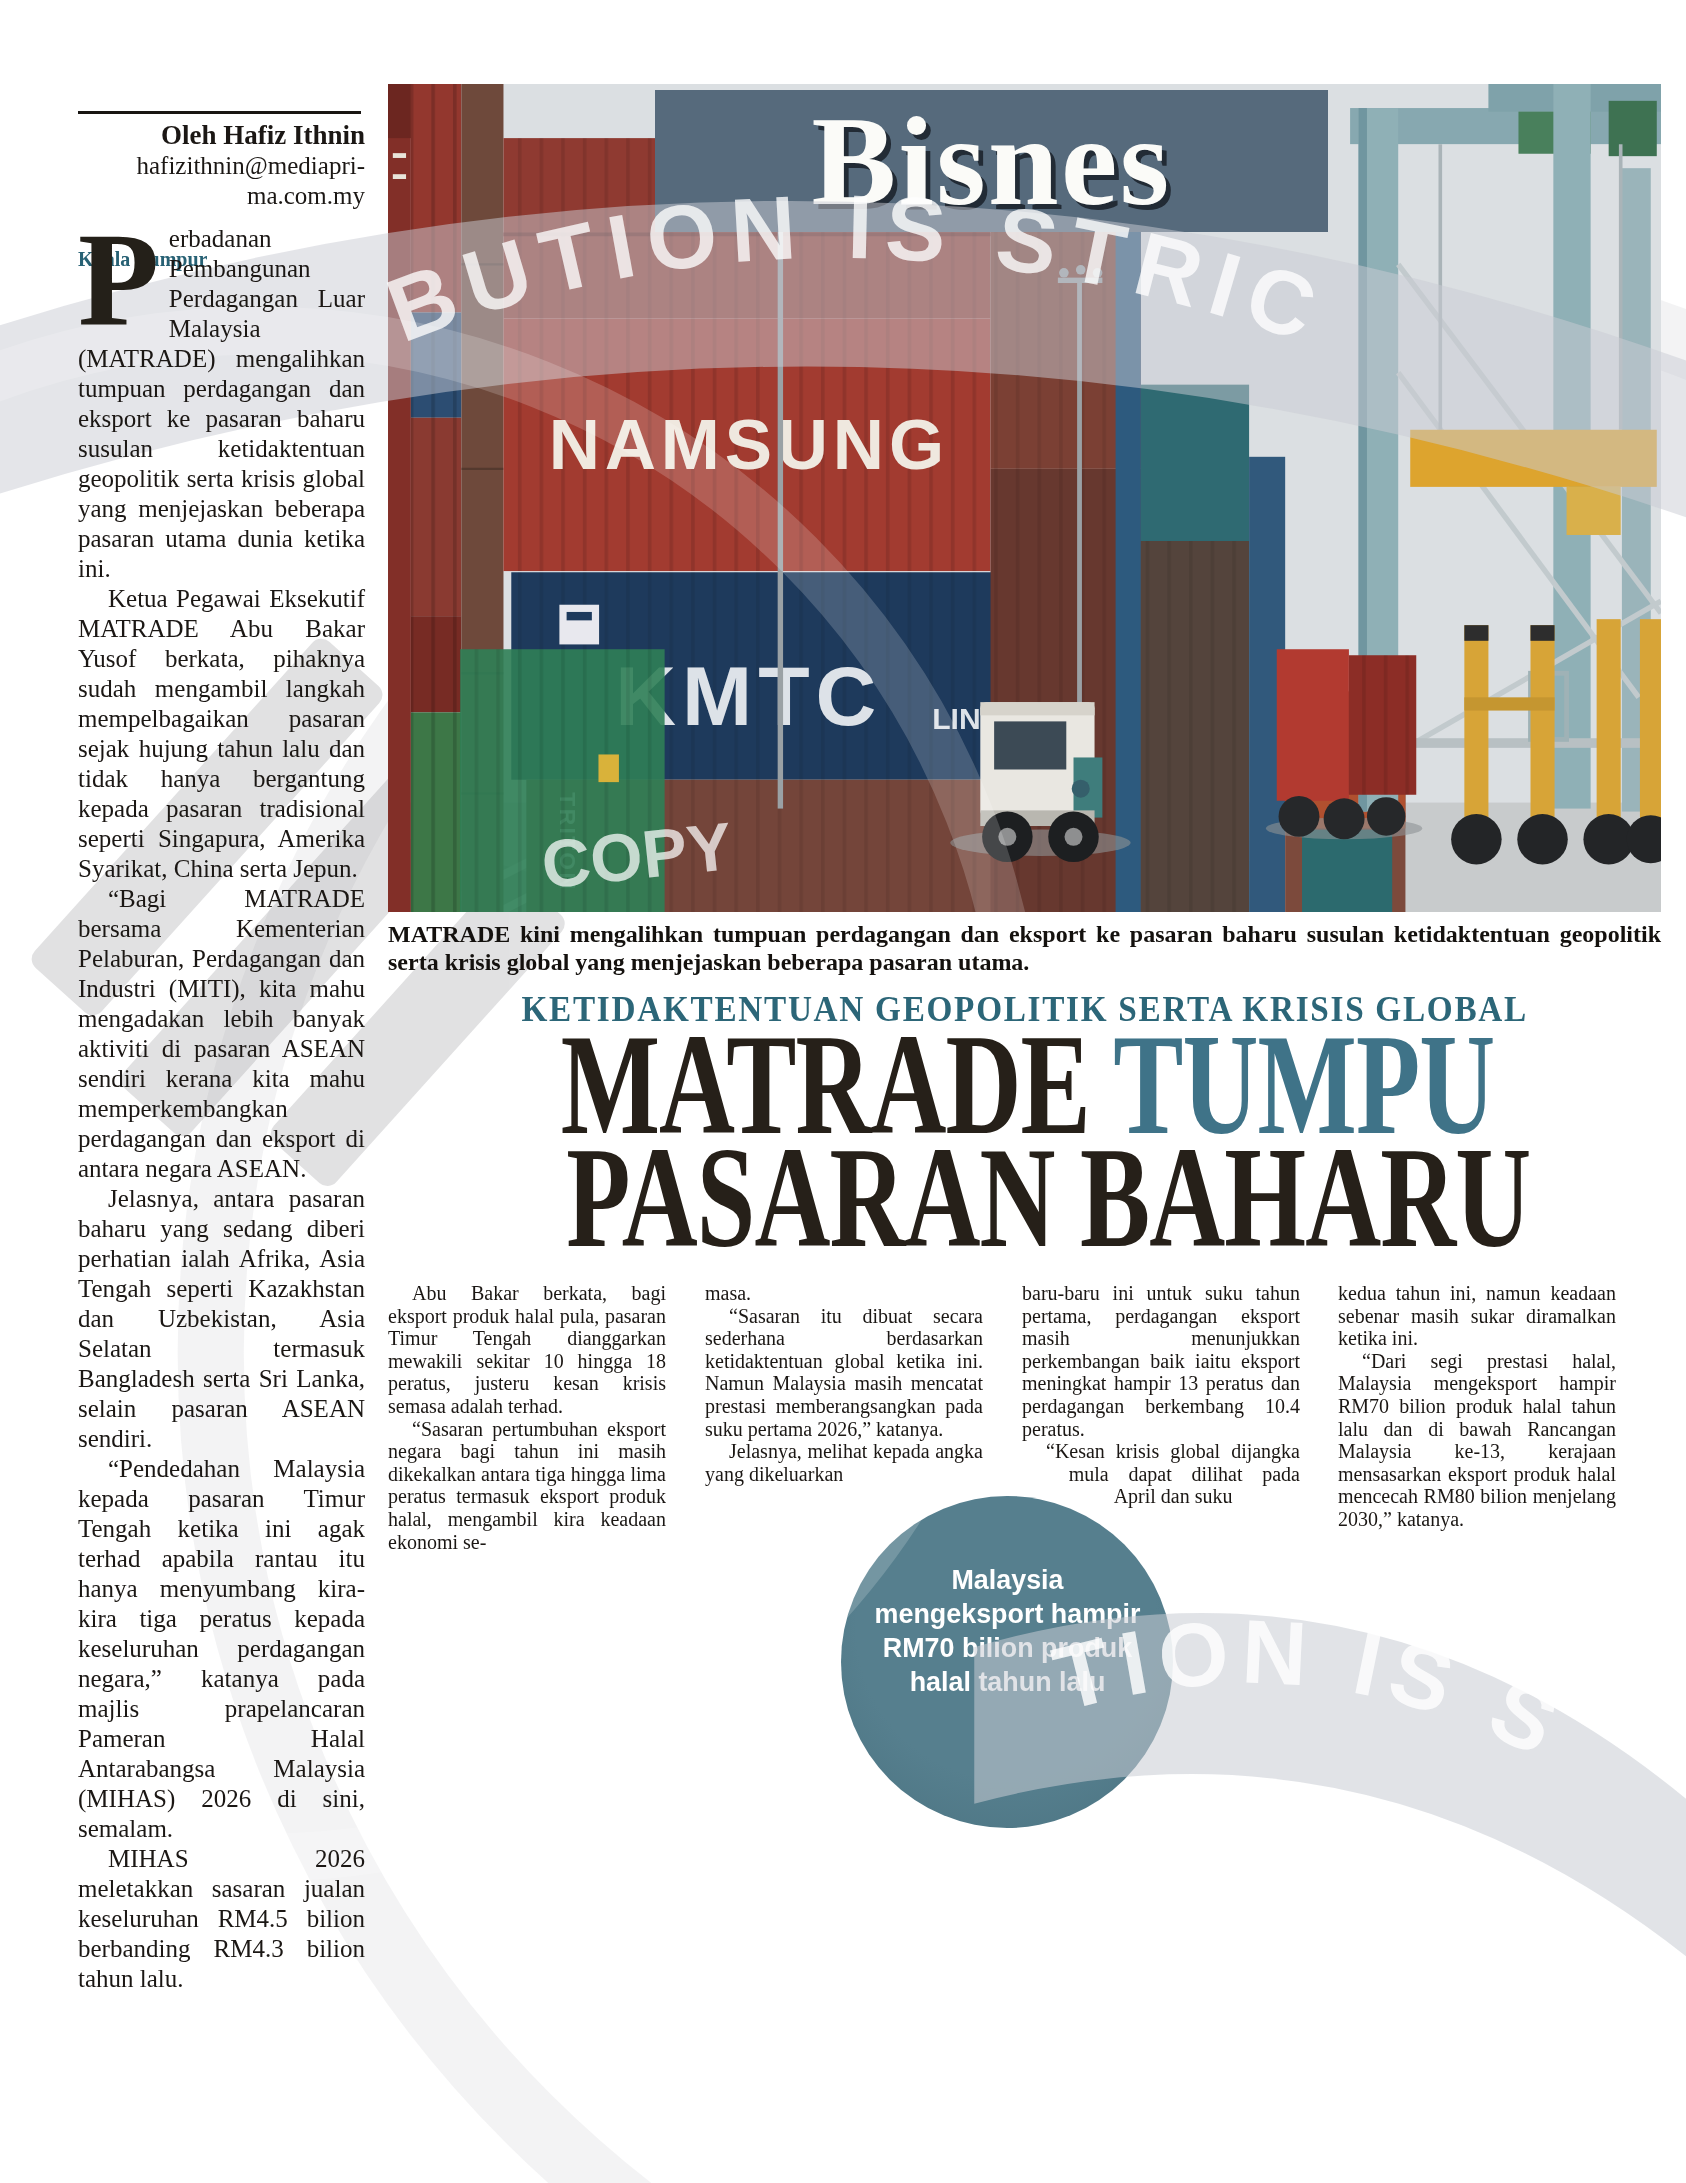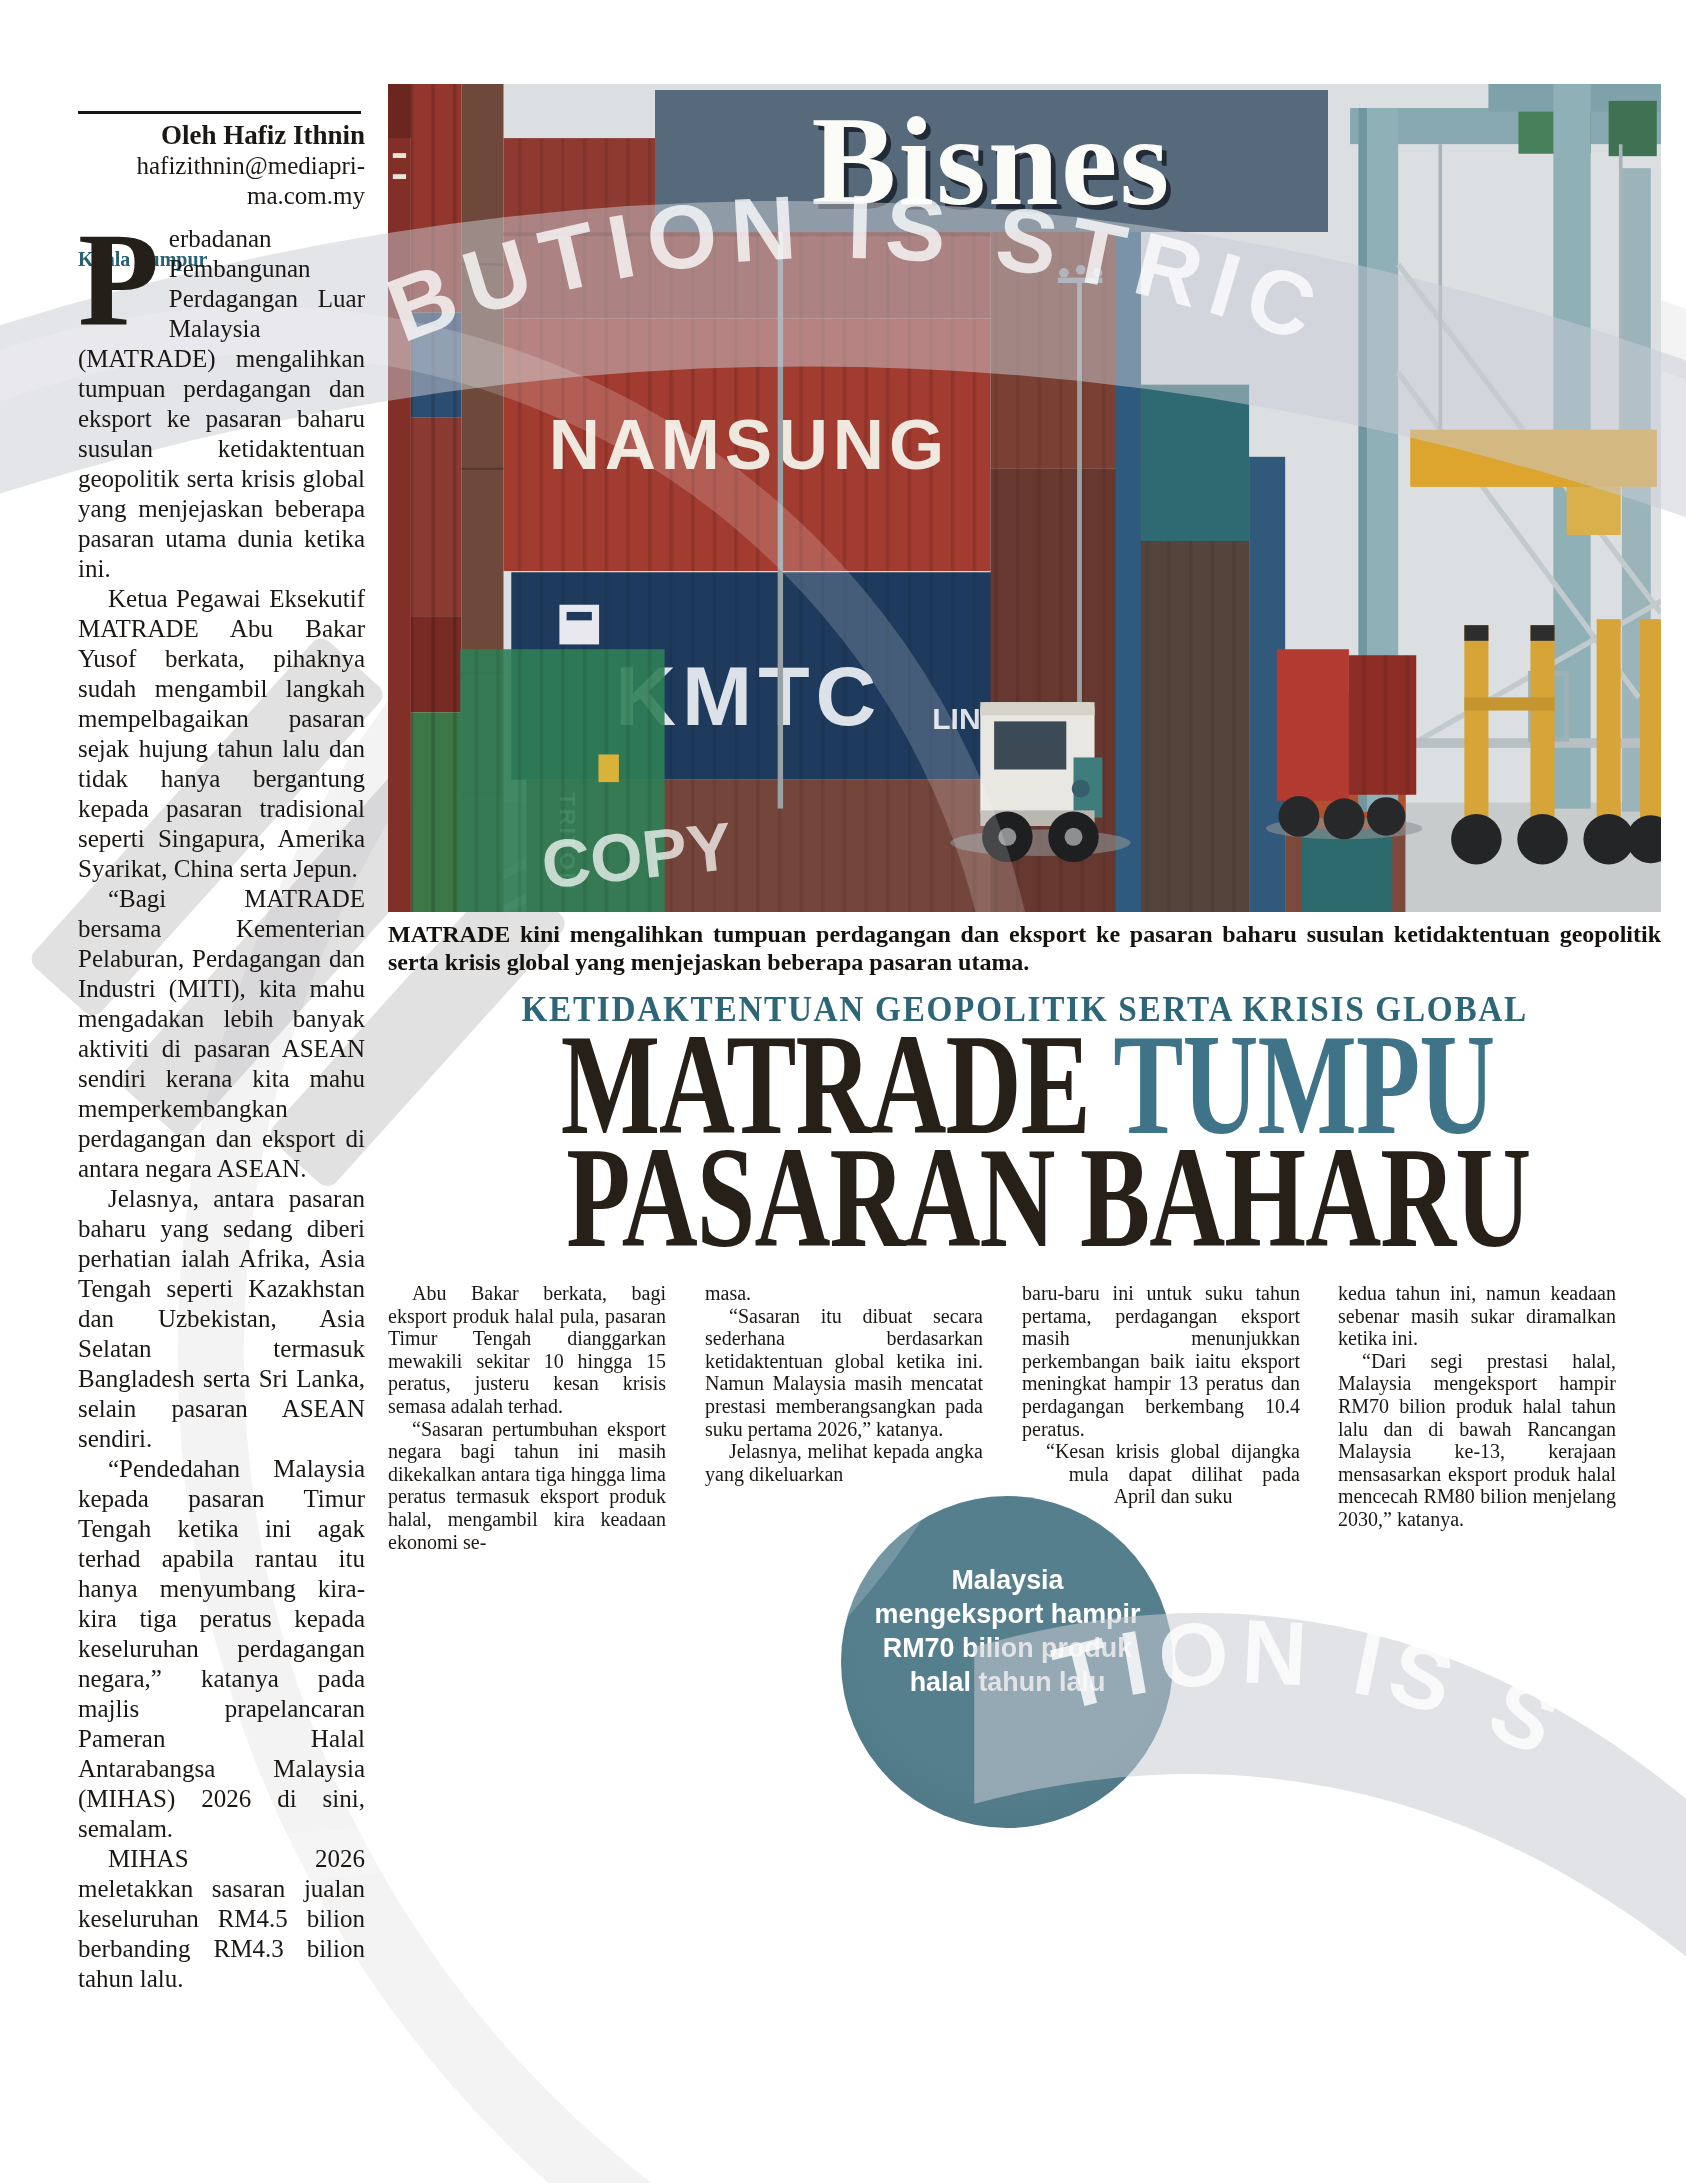--- a/index.html
+++ b/index.html
@@ -268,21 +268,21 @@
 
   <div id="kicker" class="abs"><span>KETIDAKTENTUAN GEOPOLITIK SERTA KRISIS GLOBAL</span></div>
   <div id="hl1" class="hl abs">
     <span class="stretch"><span>MATRADE </span><span class="hl-accent">TUMPU</span></span>
   </div>
   <div id="hl2" class="hl abs">
     <span class="stretch">PASARAN BAHARU</span>
   </div>
 
   <div id="bcol1" class="bcol">
-      <p class="bp">Abu Bakar berkata, bagi eksport produk halal pula, pasaran Timur Tengah dianggarkan mewakili sekitar 10 hingga 15 peratus, justeru kesan krisis semasa adalah terhad.</p>
+      <p class="bp">Abu Bakar berkata, bagi eksport produk halal pula, pasaran Timur Tengah dianggarkan mewakili sekitar 10 hingga 18 peratus, justeru kesan krisis semasa adalah terhad.</p>
       <p class="bp">“Sasaran pertumbuhan eksport negara bagi tahun ini masih dikekalkan antara tiga hingga lima peratus termasuk eksport produk halal, mengambil kira keadaan ekonomi se-</p>
     </div>
   <div id="bcol2" class="bcol">
     <div class="spR"></div>
   <p class="bp noind">masa.</p>
       <p class="bp">“Sasaran itu dibuat secara sederhana berdasarkan ketidaktentuan global ketika ini. Namun Malaysia masih mencatat prestasi memberangsangkan pada suku pertama 2026,” katanya.</p>
       <p class="bp">Jelasnya, melihat kepada angka yang dikeluarkan</p>
     </div>
   <div id="bcol3" class="bcol">
     <div class="spL"></div>

